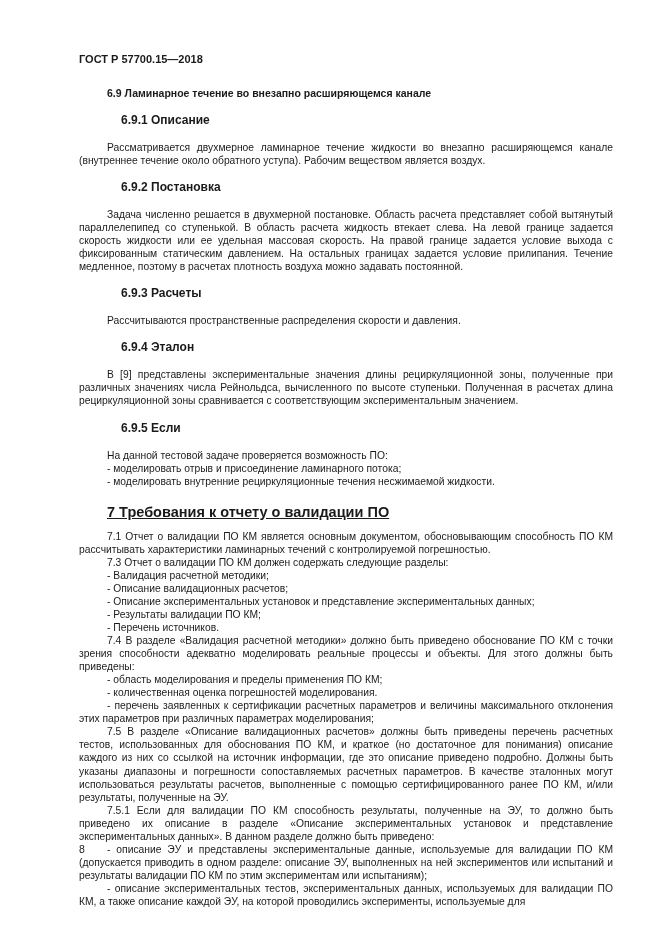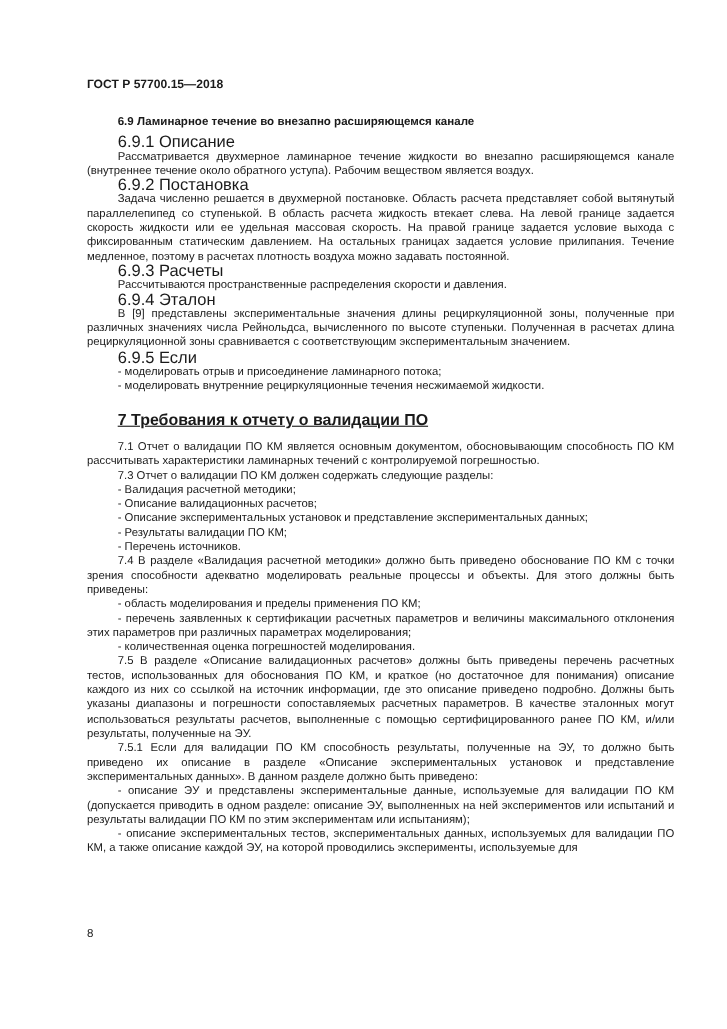--- a/index.html
+++ b/index.html
@@ -1,21 +1,21 @@
 <!DOCTYPE html>
 <html><head>
 <meta charset="utf-8">
 <style>
   html, body { margin: 0; padding: 0; background: #ffffff; }
   body { width: 661px; height: 935px; position: relative; overflow: hidden;
          font-family: "Liberation Sans", sans-serif; color: #1a1a1a; }
-  .page { position: absolute; left: 79px; top: 70px; width: 534px; }
+  .page { position: absolute; left: 79px; top: 52px; width: 534px; }
   .doc-code { font-weight: bold; font-size: 11px; line-height: 14px; margin: 0 0 21px 0; }
   .sec-title { font-weight: bold; font-size: 10.5px; line-height: 13px; margin: 0 0 5px 0; text-indent: 28px; }
-  .sub-title { font-weight: normal; font-size: 15px; line-height: 13px; margin: 0; text-indent: 28px; }
+  .sub-title { font-weight: bold; font-size: 12px; line-height: 13px; margin: 14px; text-indent: 28px; }
   p { font-size: 10.3px; line-height: 13.05px; margin: 0; text-align: justify; text-indent: 28px; }
   p.li { text-align: justify; }
   .h1 { font-weight: bold; font-size: 14.5px; line-height: 17px; margin: 16px 0 9px 0; text-indent: 28px; text-decoration: underline; }
   .pagenum { position: absolute; left: 79px; top: 843px; font-size: 10.5px; }
 </style>
 </head>
 <body>
 
 <div class="page">
   <div class="doc-code">ГОСТ Р 57700.15—2018</div>
@@ -28,37 +28,38 @@
   <div class="sub-title">6.9.2 Постановка</div>
   <p>Задача численно решается в двухмерной постановке. Область расчета представляет собой вытянутый параллелепипед со ступенькой. В область расчета жидкость втекает слева. На левой границе задается скорость жидкости или ее удельная массовая скорость. На правой границе задается условие выхода с фиксированным статическим давлением. На остальных границах задается условие прилипания. Течение медленное, поэтому в расчетах плотность воздуха можно задавать постоянной.</p>
 
   <div class="sub-title">6.9.3 Расчеты</div>
   <p>Рассчитываются пространственные распределения скорости и давления.</p>
 
   <div class="sub-title">6.9.4 Эталон</div>
   <p>В [9] представлены экспериментальные значения длины рециркуляционной зоны, полученные при различных значениях числа Рейнольдса, вычисленного по высоте ступеньки. Полученная в расчетах длина рециркуляционной зоны сравнивается с соответствующим экспериментальным значением.</p>
 
   <div class="sub-title">6.9.5 Если</div>
+  <p>На данной тестовой задаче проверяется возможность ПО:</p>
   <p class="li">- моделировать отрыв и присоединение ламинарного потока;</p>
   <p class="li">- моделировать внутренние рециркуляционные течения несжимаемой жидкости.</p>
 
   <div class="h1">7 Требования к отчету о валидации ПО</div>
 
   <p>7.1 Отчет о валидации ПО КМ является основным документом, обосновывающим способность ПО КМ рассчитывать характеристики ламинарных течений с контролируемой погрешностью.</p>
   <p>7.3 Отчет о валидации ПО КМ должен содержать следующие разделы:</p>
   <p class="li">- Валидация расчетной методики;</p>
   <p class="li">- Описание валидационных расчетов;</p>
   <p class="li">- Описание экспериментальных установок и представление экспериментальных данных;</p>
   <p class="li">- Результаты валидации ПО КМ;</p>
   <p class="li">- Перечень источников.</p>
 
   <p>7.4 В разделе «Валидация расчетной методики» должно быть приведено обоснование ПО КМ с точки зрения способности адекватно моделировать реальные процессы и объекты. Для этого должны быть приведены:</p>
   <p class="li">- область моделирования и пределы применения ПО КМ;</p>
+  <p class="li">- количественная оценка погрешностей моделирования.</p>
   <p class="li">- перечень заявленных к сертификации расчетных параметров и величины максимального отклонения этих параметров при различных параметрах моделирования;</p>
-  <p class="li">- количественная оценка погрешностей моделирования.</p>
 
   <p>7.5 В разделе «Описание валидационных расчетов» должны быть приведены перечень расчетных тестов, использованных для обоснования ПО КМ, и краткое (но достаточное для понимания) описание каждого из них со ссылкой на источник информации, где это описание приведено подробно. Должны быть указаны диапазоны и погрешности сопоставляемых расчетных параметров. В качестве эталонных могут использоваться результаты расчетов, выполненные с помощью сертифицированного ранее ПО КМ, и/или результаты, полученные на ЭУ.</p>
   <p>7.5.1 Если для валидации ПО КМ способность результаты, полученные на ЭУ, то должно быть приведено их описание в разделе «Описание экспериментальных установок и представление экспериментальных данных». В данном разделе должно быть приведено:</p>
   <p class="li">- описание ЭУ и представлены экспериментальные данные, используемые для валидации ПО КМ (допускается приводить в одном разделе: описание ЭУ, выполненных на ней экспериментов или испытаний и результаты валидации ПО КМ по этим экспериментам или испытаниям);</p>
   <p class="li">- описание экспериментальных тестов, экспериментальных данных, используемых для валидации ПО КМ, а также описание каждой ЭУ, на которой проводились эксперименты, используемые для</p>
 </div>
 
 <div class="pagenum">8</div>
 
 </body></html>

